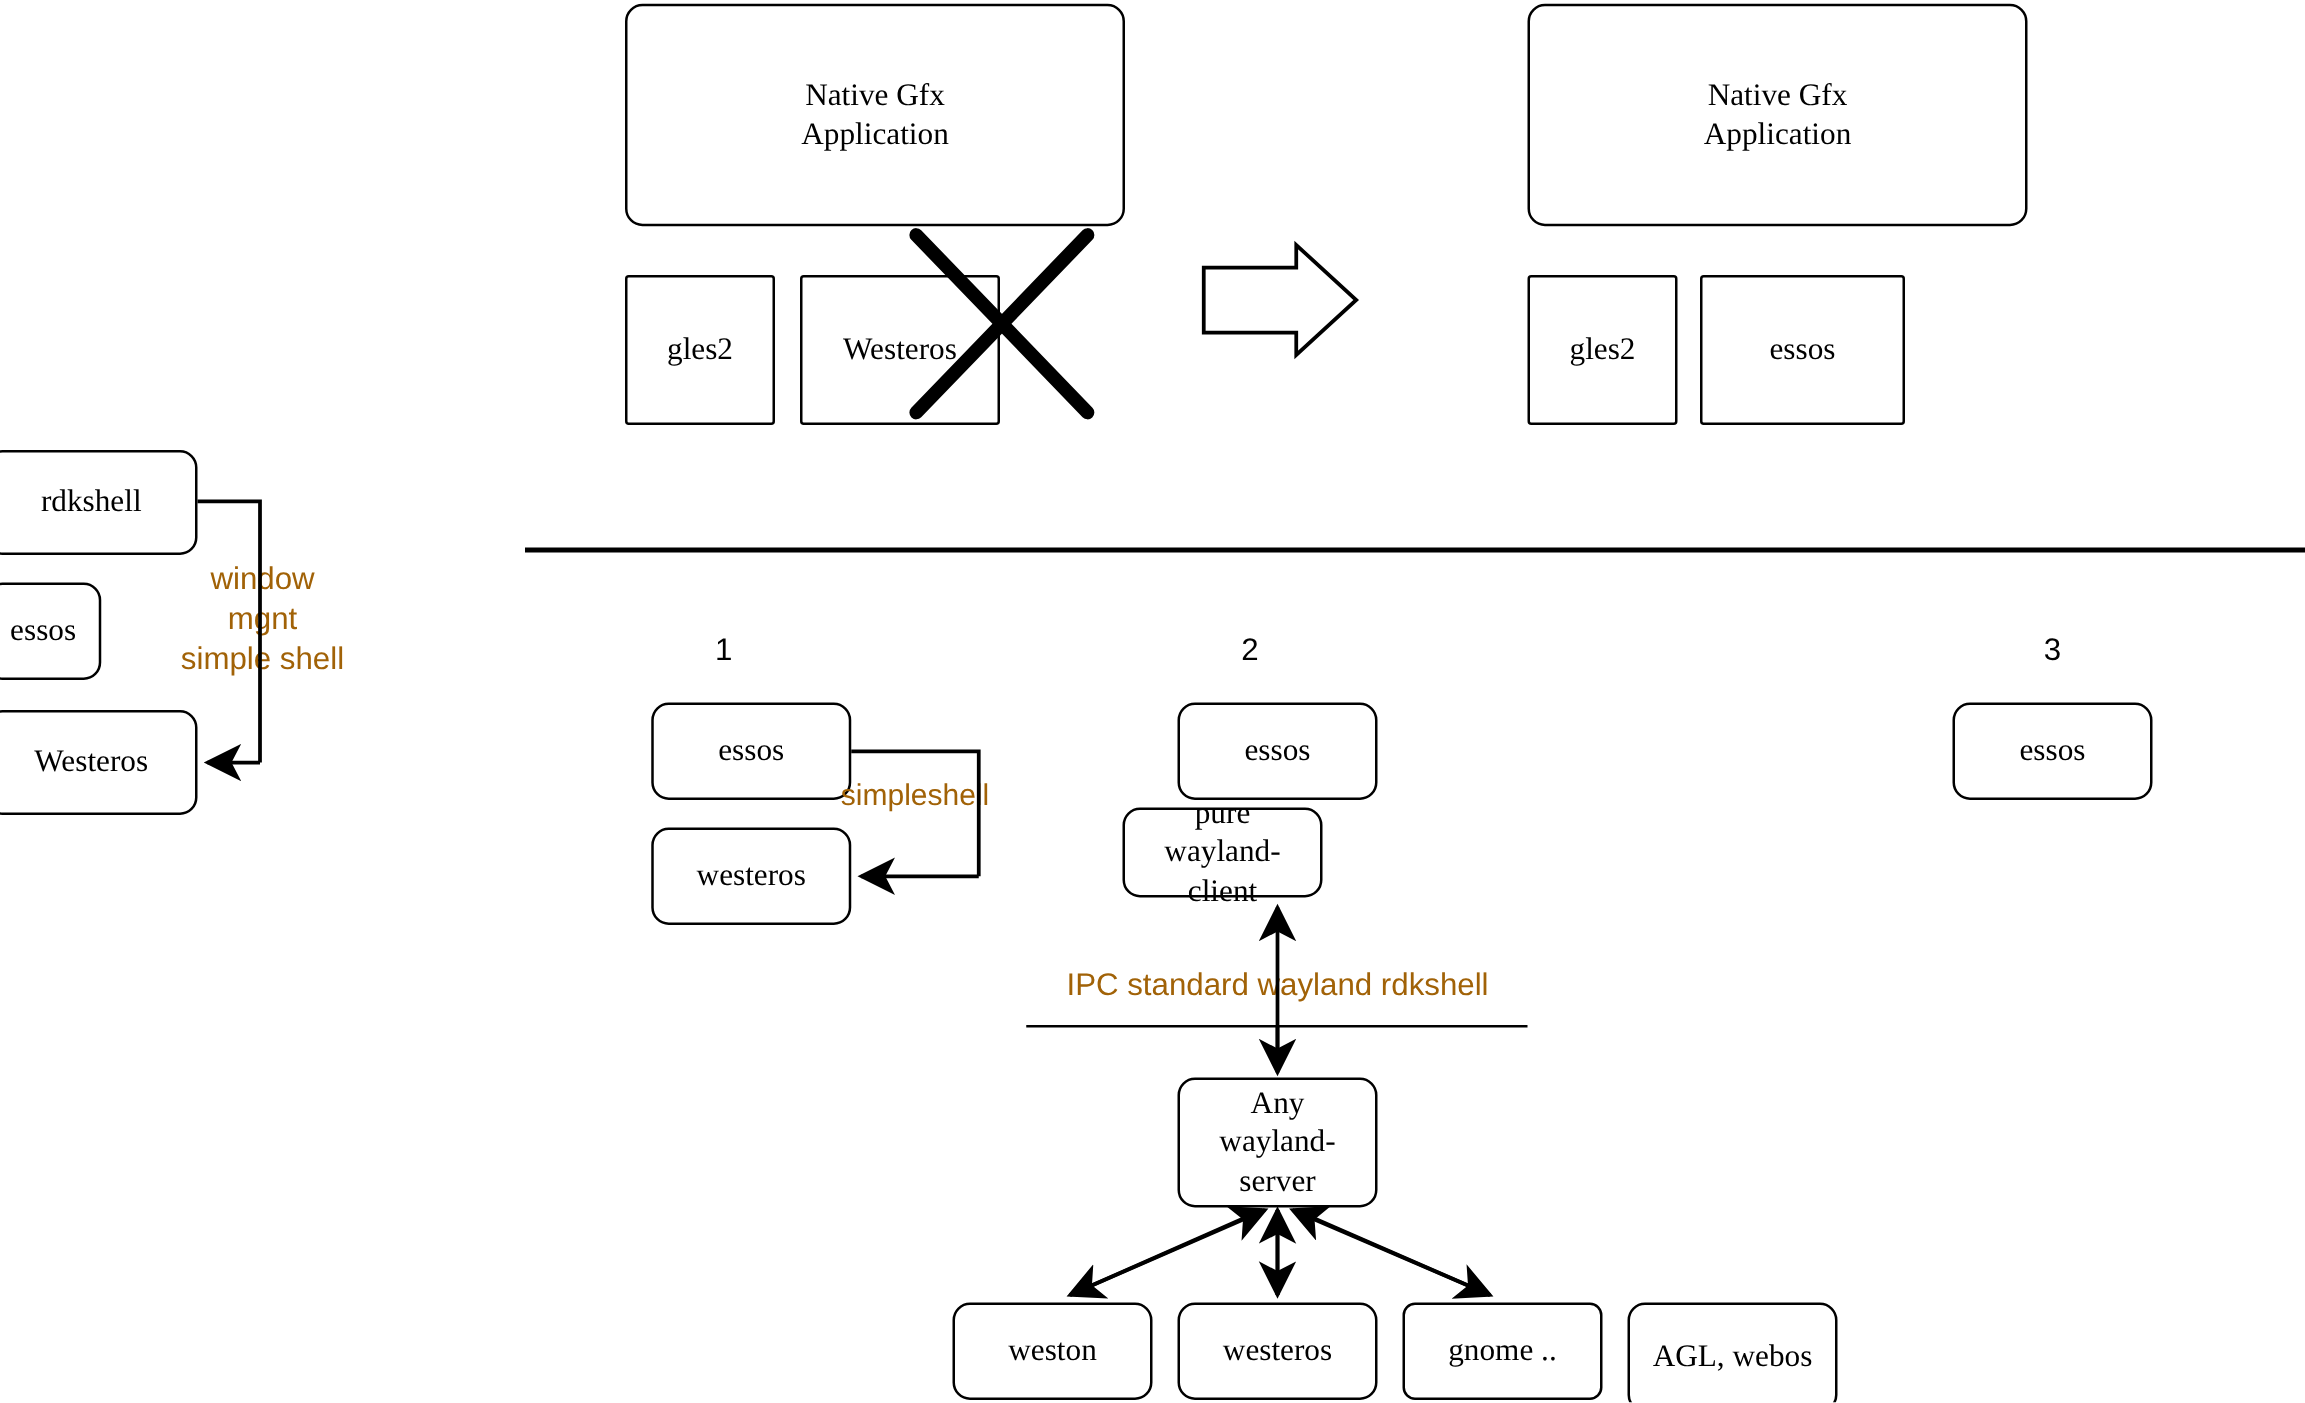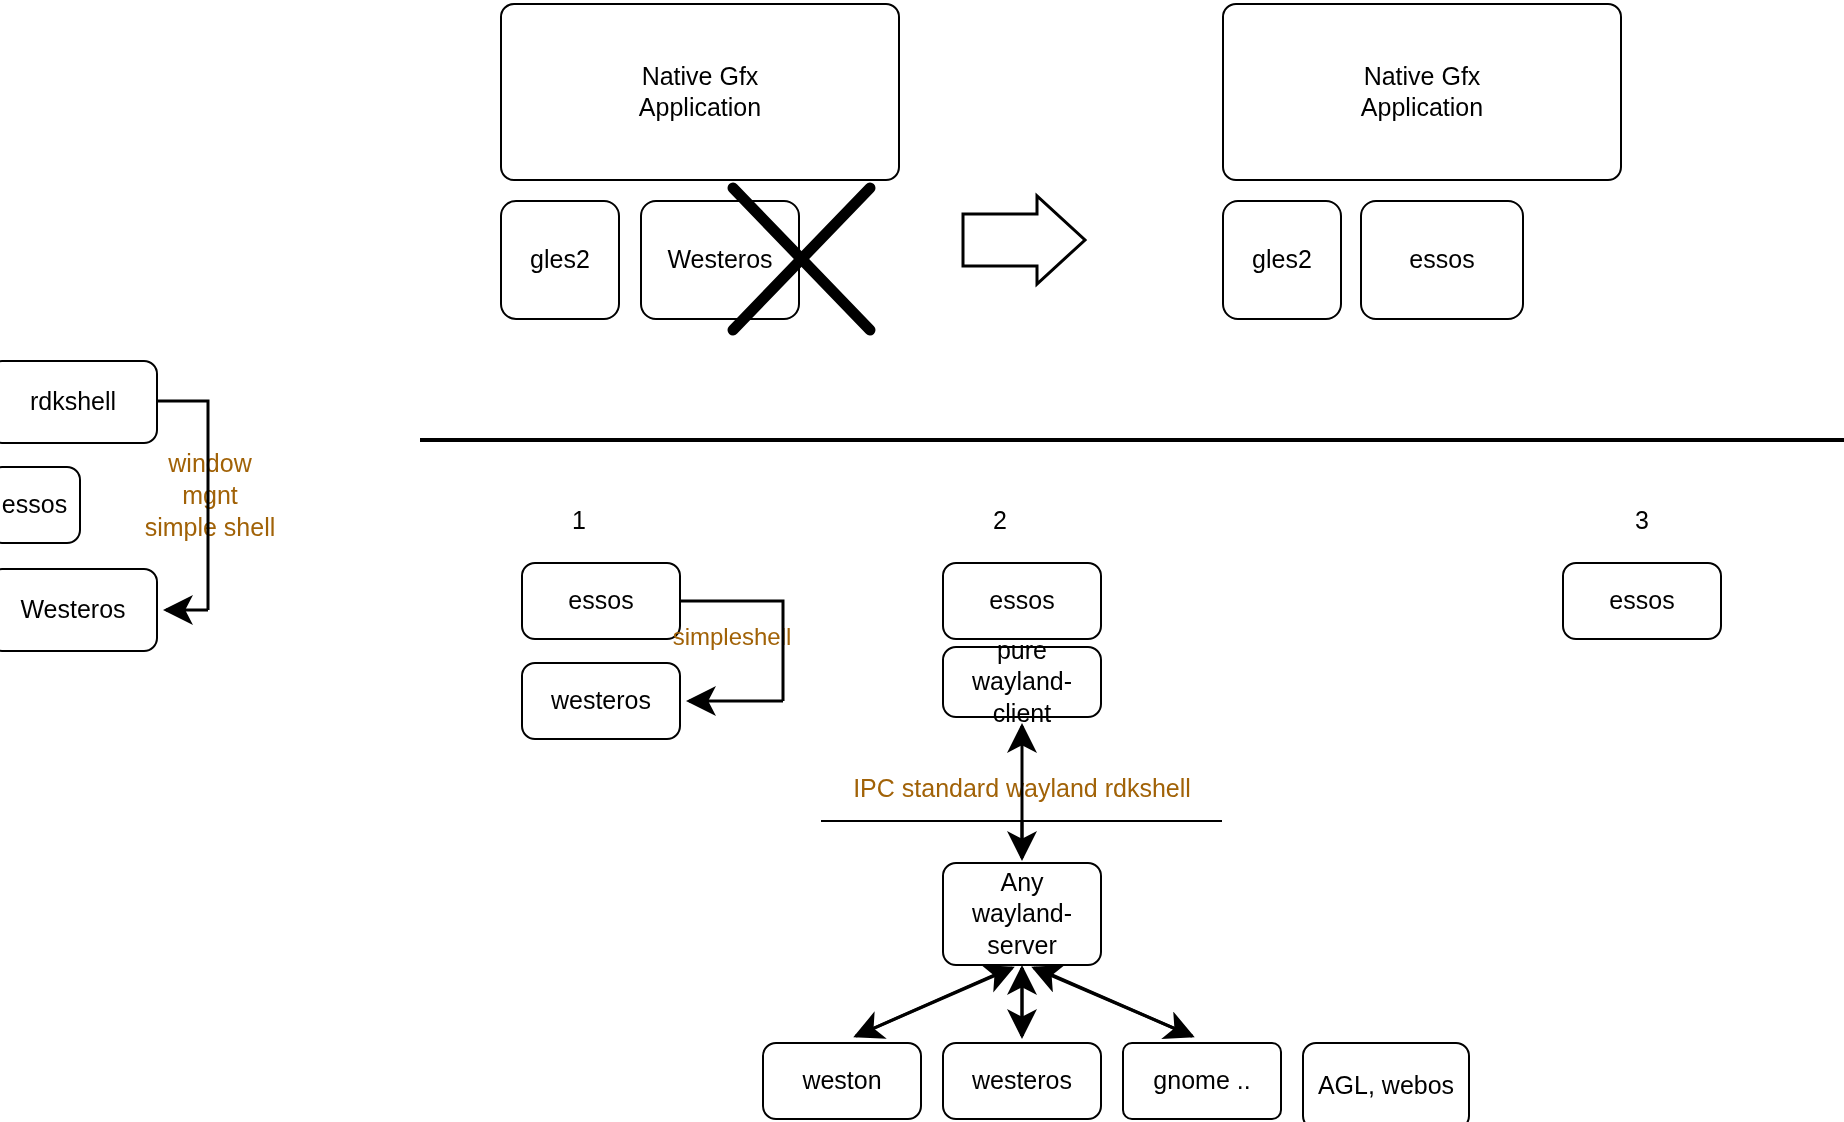--- a/index.html
+++ b/index.html
@@ -26,23 +26,25 @@
     background: #ffffff;
     display: flex;
     align-items: center;
     justify-content: center;
     text-align: center;
     line-height: 1.25;
     font-size: 25px;
     color: #000000;
     white-space: pre-line;
     padding: 2px 8px;
+    font-family: Liberation Serif, serif;
   }
   .node.small-radius {
-    border-radius: 16px;
+    border-radius: 3px;
+    margin-top: 20px;
   }
   .plain-text {
     position: absolute;
     font-size: 25px;
     color: #a16207;
     text-align: center;
     line-height: 1.28;
     white-space: pre-line;
   }
   .col-num {
@@ -103,21 +105,21 @@
   <div class="col-num" style="left:1622px; top:506px;">3</div>
 
   <div class="node" style="left:521px; top:562px; width:160px; height:78px;">essos</div>
 
   <div class="node" style="left:521px; top:662px; width:160px; height:78px;">westeros</div>
 
   <div class="plain-text" style="left:672px; top:622px; width:120px; font-size:24px;">simpleshell</div>
 
   <div class="node" style="left:942px; top:562px; width:160px; height:78px;">essos</div>
 
-  <div class="node" style="left:942px; top:646px; width:160px; height:72px;">pure
+  <div class="node" style="left:898px; top:646px; width:160px; height:72px;">pure
 wayland-client</div>
 
   <div class="plain-text" style="left:822px; top:772px; width:400px;">IPC standard wayland rdkshell</div>
 
   <div class="rule" style="left:821px; top:820px; width:401px; height:2px;"></div>
 
   <div class="node" style="left:762px; top:1042px; width:160px; height:78px;">weston</div>
 
   <div class="node" style="left:942px; top:862px; width:160px; height:104px;">Any
 wayland-

